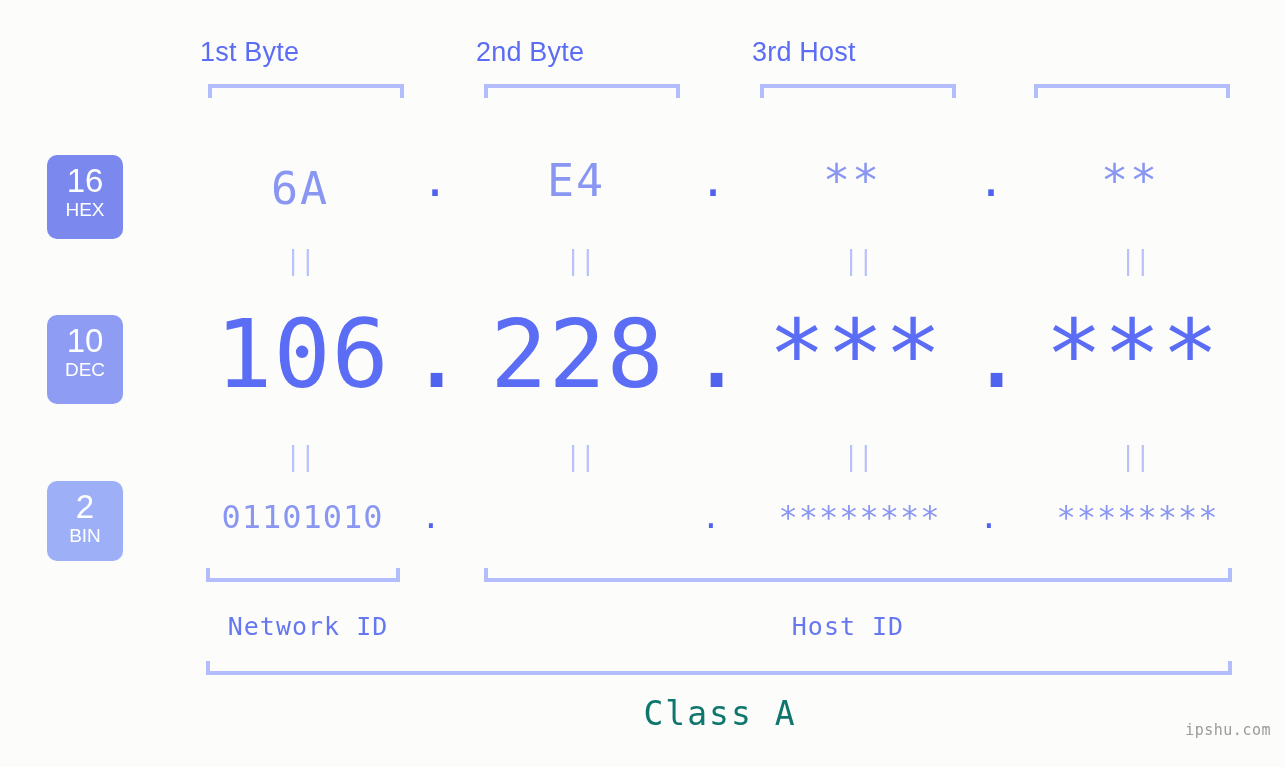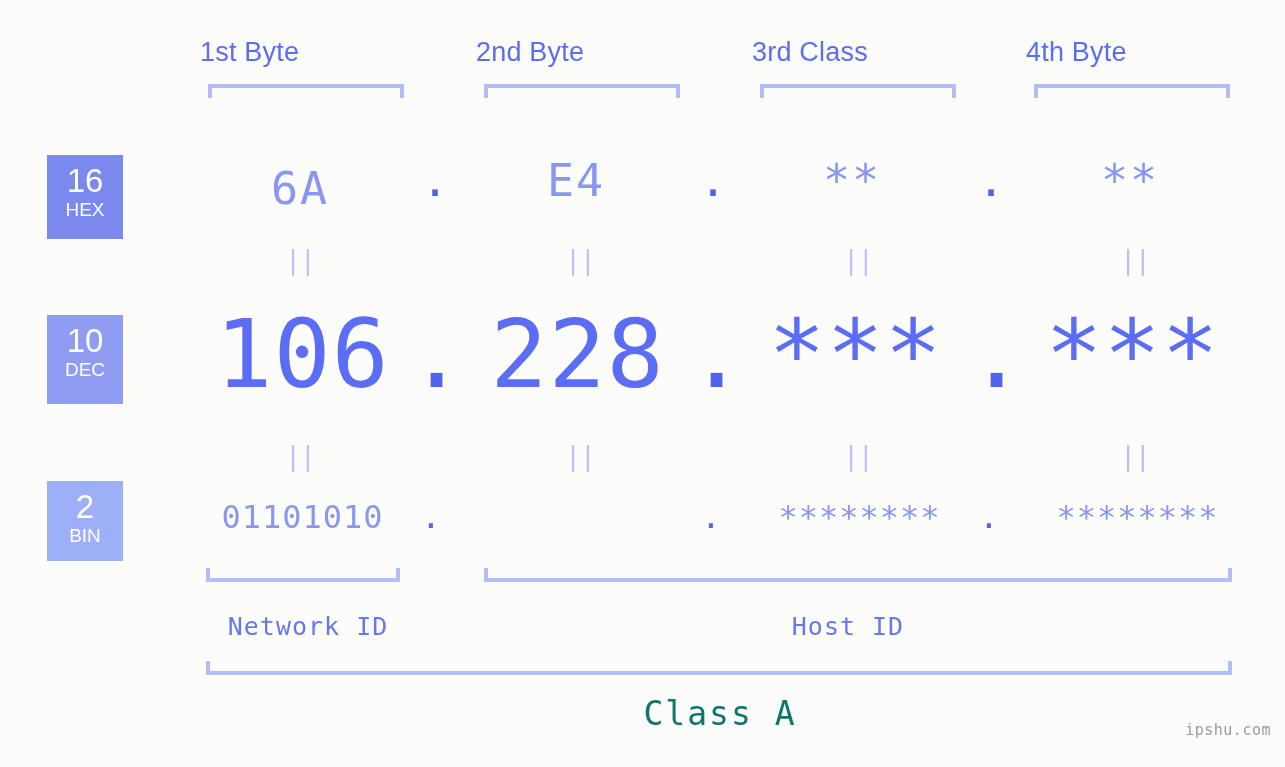--- a/index.html
+++ b/index.html
@@ -45,21 +45,21 @@
     border-left: 4px solid #b4bdfb;
     border-right: 4px solid #b4bdfb;
     box-sizing: border-box;
   }
 
   
   .badge {
     position: absolute;
     left: 47px;
     width: 76px;
-    border-radius: 0;
+    border-radius: 10px;
     color: #ffffff;
     text-align: center;
     box-sizing: border-box;
     font-family: "Liberation Sans", sans-serif;
   }
   .badge .num {
     display: block;
     font-size: 33px;
     line-height: 36px;
     font-weight: 400;
@@ -217,22 +217,21 @@
     letter-spacing: 0.5px;
   }
 </style>
 </head>
 <body>
 
 <div class="stage">
 
   <div class="byte-header" style="left:200px;width:220px;">1st Byte</div>
   <div class="byte-header" style="left:476px;width:220px;">2nd Byte</div>
-  <div class="byte-header" style="left:752px;width:220px;">3rd Class</div>
-  <div class="byte-header" style="left:1026px;width:220px;">4th Byte</div>
+  <div class="byte-header" style="left:752px;width:220px;">3rd Host</div>
 
   <div class="top-bracket" style="left:208px;width:196px;"></div>
   <div class="top-bracket" style="left:484px;width:196px;"></div>
   <div class="top-bracket" style="left:760px;width:196px;"></div>
   <div class="top-bracket" style="left:1034px;width:196px;"></div>
 
   <div class="badge" id="badge-hex">
     <span class="num">16</span>
     <span class="abbr">HEX</span>
   </div>

